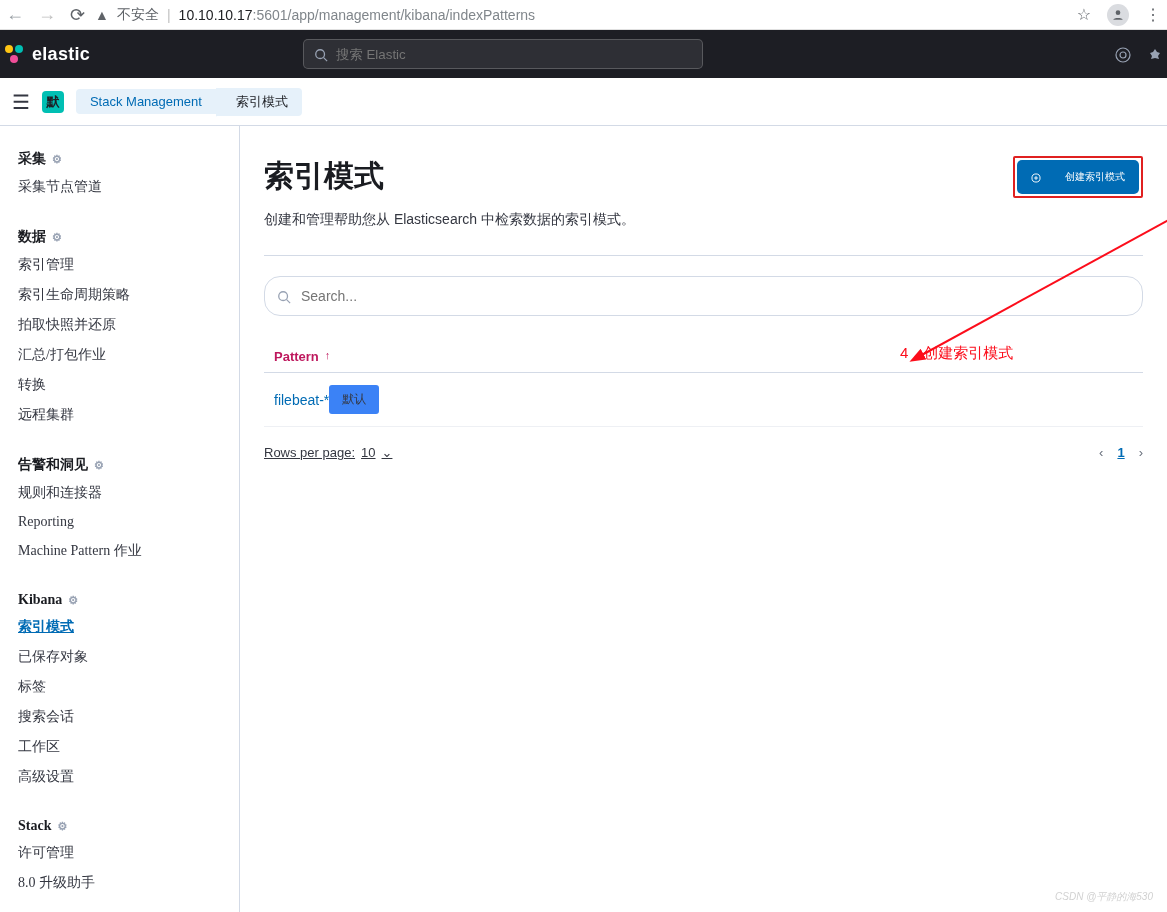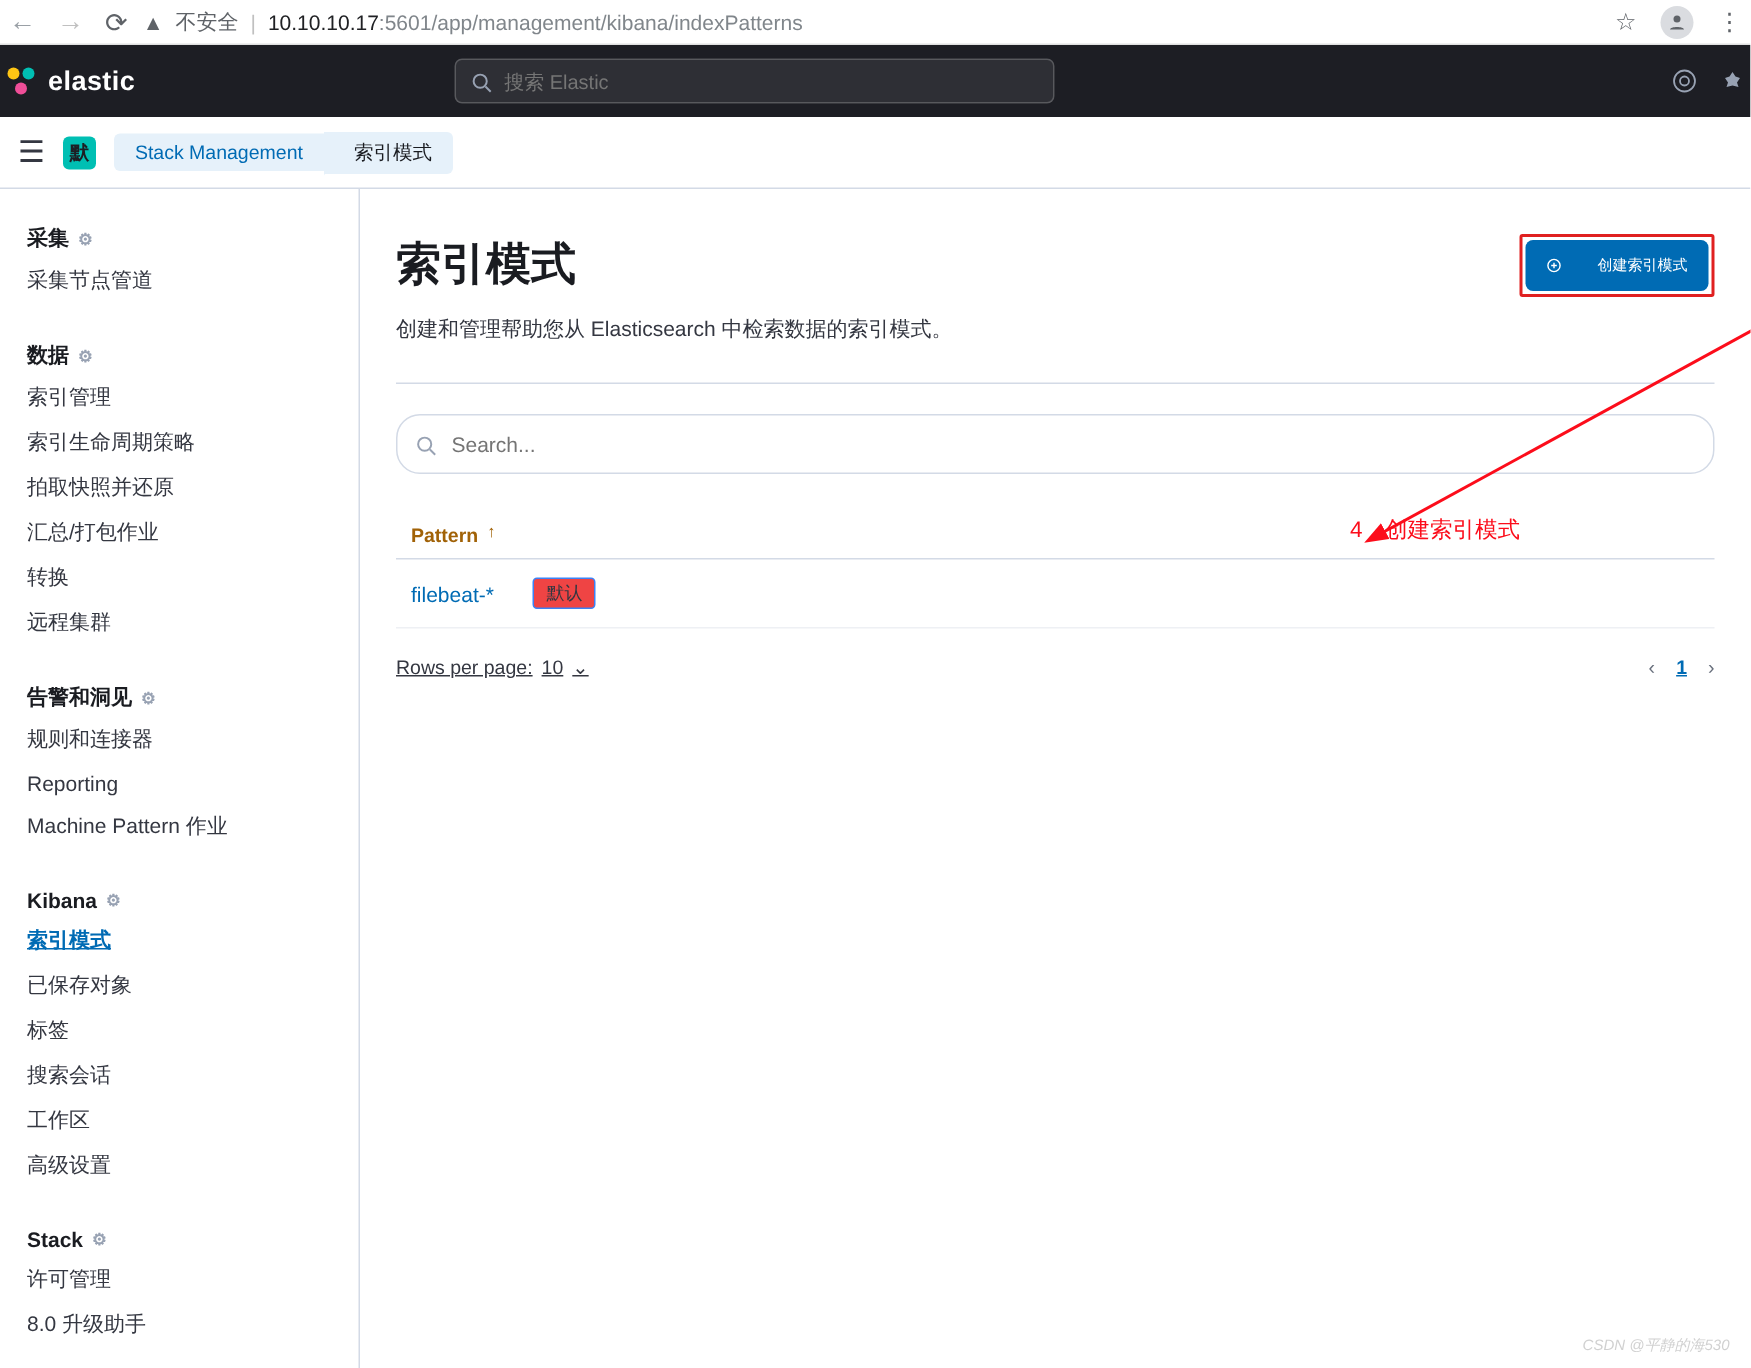--- a/index.html
+++ b/index.html
@@ -33,44 +33,44 @@
   .badge-d { background:#00bfb3; color:#1d1e24; font-weight:700; border-radius:4px; width:22px; height:22px; display:flex; align-items:center;justify-content:center; font-size:13px;}
   .crumbs { display:flex; align-items:center; gap:0;}
   .crumb { background:#e6f1fa; color:#006bb4; padding:5px 14px; font-size:13px; position:relative; }
   .crumb.first { border-radius:4px 0 0 4px; }
   .crumb.last { border-radius:0 4px 4px 0; }
   .crumb:not(.last)::after{ content:""; position:absolute; right:-8px; top:0; width:0;height:0;border-top:14px solid transparent;border-bottom:14px solid transparent;border-left:8px solid #e6f1fa; z-index:1;}
   .crumb.last { padding-left:20px; color:#1a1c21;}
 
   
   .layout { display:flex; height: calc(912px - 30px - 48px - 48px); }
-  .sidebar { width:240px; border-right:1px solid #d3dae6; padding:20px 0; overflow-y:auto;}
+  .sidebar { width:240px; border-right:1px solid #d3dae6; padding:20px 0; overflow-y:auto;font-family:Liberation Serif, serif;}
   .side-section-title { padding:4px 18px; font-weight:700; color:#1a1c21; display:flex; align-items:center; gap:6px; font-size:14px;}
   .side-section-title .gear { color:#98a2b3; font-size:11px;}
   .side-item { padding:6px 18px; color:#343741; font-size:14px; cursor:pointer; }
   .side-item.active { color:#006bb4; font-weight:600; text-decoration:underline;}
   .side-group { margin-bottom:22px;}
 
   .main { flex:1; padding:30px 24px; position:relative;}
   .page-head { display:flex; align-items:flex-start; justify-content:space-between; }
   .title { font-size:30px; font-weight:700; color:#1a1c21;}
   .subtitle { margin-top:14px; color:#343741; font-size:14px;}
   .create-btn { background:#006bb4; color:#fff; border:none; border-radius:5px; padding:10px 14px; font-size:10px; display:flex; align-items:center; gap:24px; cursor:pointer;}
   .create-btn-wrap { border:2px solid #e02020; padding:2px; border-radius:2px;}
   .hr { border:none; border-top:1px solid #d3dae6; margin:26px 0 20px;}
 
   .search-box { border:1px solid #d3dae6; border-radius:16px; height:40px; display:flex; align-items:center; padding:0 12px; gap:10px; color:#98a2b3;}
   .search-box input { border:none; outline:none; flex:1; font-size:14px; color:#343741;}
 
   .table { margin-top:20px; }
-  .thead { display:flex; padding:8px 10px; border-bottom:1px solid #d3dae6; font-size:13px; color:#a16207; font-weight:600;margin-top:25px;}
+  .thead { display:flex; padding:8px 10px; border-bottom:1px solid #d3dae6; font-size:13px; color:#be185d; font-weight:600;margin-top:25px;}
   .thead .sort { margin-left:6px; font-size:11px;}
-  .trow { display:flex; padding:12px 10px; border-bottom:1px solid #eef0f4; align-items:center; gap:26px;}
+  .trow { display:flex; padding:12px 10px; border-bottom:1px solid #eef0f4; align-items:center; gap:0;}
   .pattern-link { color:#006bb4; }
-  .tag { background:#ef4444; border:1px solid #3b82f6; border-radius:3px; padding:1px 8px; font-size:12px; color:#343741;}
+  .tag { background:#3b82f6; border:5px solid #3b82f6; border-radius:3px; padding:1px 8px; font-size:12px; color:#343741;}
 
   .table-footer { display:flex; align-items:center; justify-content:space-between; margin-top:18px; font-size:13px; color:#343741;}
   .rows-pp { display:flex; align-items:center; gap:6px;text-decoration:underline;}
   .pager { display:flex; align-items:center; gap:14px; color:#69707d;}
   .pager .page-num { color:#006bb4; text-decoration:underline; font-weight:600;}
 
   
   .anno-label { position:absolute; color:#fc0d1b; font-size:15px; left:660px; top:218px; white-space:nowrap;}
   .arrow-svg { position:absolute; left:640px; top:40px; pointer-events:none; }
 

